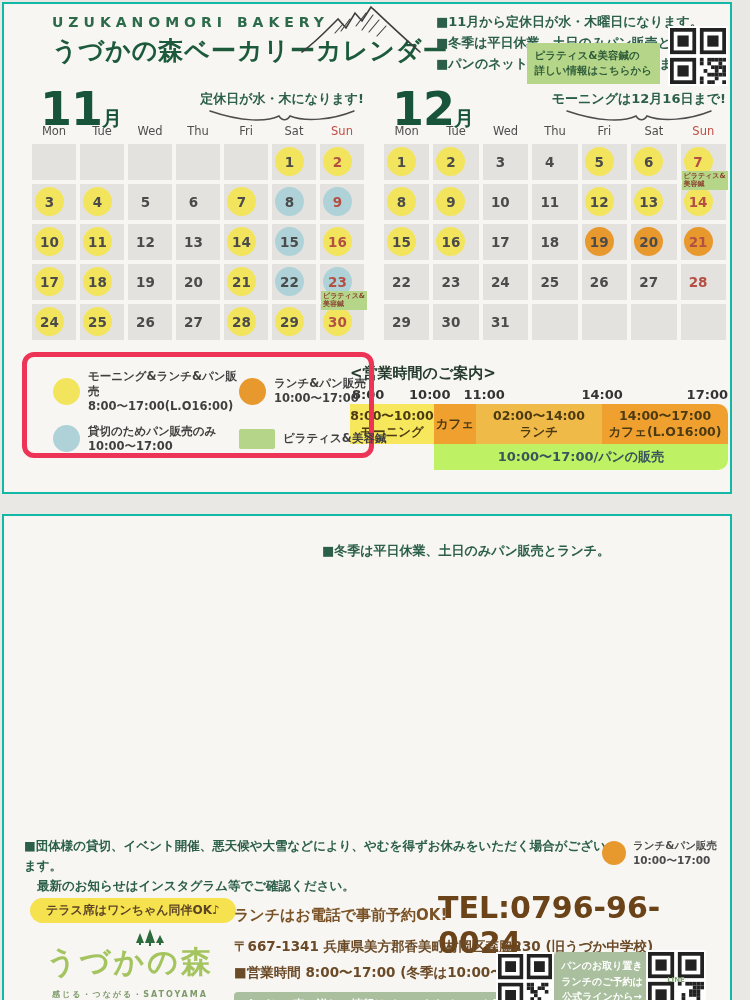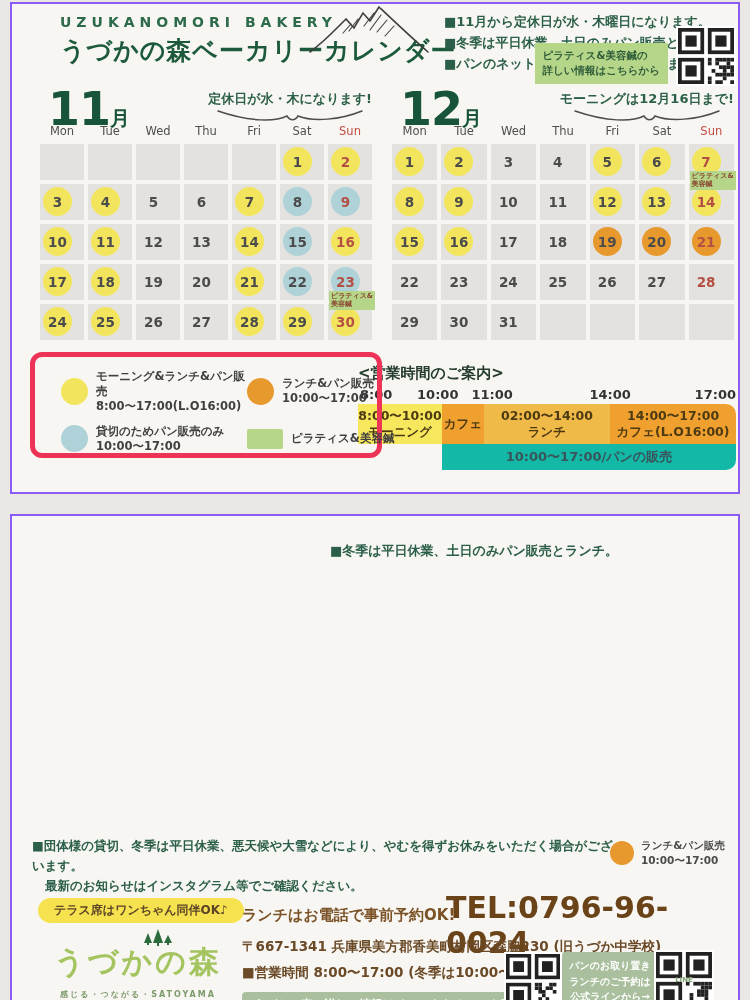--- a/index.html
+++ b/index.html
@@ -1,18 +1,18 @@
 <!DOCTYPE html>
 <html><head>
 <meta charset="utf-8">
 <style>
   html,body{margin:0;padding:0;}
   body{width:750px;height:1000px;background:#e9e8e4;position:relative;overflow:hidden;
        font-family:"DejaVu Sans",sans-serif;-webkit-font-smoothing:antialiased;}
-  .card{position:absolute;left:10px;width:726px;background:#f7f6f2;border:2px solid #8b5cf6;}
+  .card{position:absolute;left:2px;width:726px;background:#f7f6f2;border:2px solid #14b8a6;}
   #card1{top:2px;height:488px;}
   #card2{top:514px;height:500px;}
 
   
   .brand{position:absolute;left:48px;top:10px;}
   .brand-en{font-size:14px;font-weight:800;letter-spacing:5px;color:#2c6a4a;}
   .brand-jp{font-size:25px;font-weight:900;color:#1c5a3b;letter-spacing:1px;margin-top:4px;}
   .mountain{position:absolute;left:292px;top:-2px;}
   .header-notes{position:absolute;left:432px;top:8px;}
   .note-line{font-size:13px;font-weight:800;color:#2c5f49;line-height:1.6;}
@@ -70,21 +70,21 @@
   .tick.t0{left:2px;} .tick.t1{left:22.2%;transform:translateX(-60%);}
   .tick.t2{left:33.3%;transform:translateX(-30%);}
   .tick.t3{left:66.7%;transform:translateX(-50%);} .tick.t4{right:0;}
   .hour-bar{display:flex;height:40px;}
   .seg{display:flex;flex-direction:column;align-items:center;justify-content:center;overflow:hidden;}
   .seg.s0{width:22.2%;background:#f6e75c;}
   .seg.s1{width:11.1%;background:#efa02f;}
   .seg.s2{width:33.4%;background:#f0ba49;}
   .seg.s3{width:33.3%;background:#efa02f;border-top-right-radius:10px;}
   .seg-time,.seg-label{font-size:12.5px;font-weight:800;color:#4c3a12;line-height:1.3;white-space:nowrap;}
-  .pan-bar{margin-left:22.2%;width:77.8%;height:26px;background:#14b8a6;border-bottom-right-radius:10px;
+  .pan-bar{margin-left:22.2%;width:77.8%;height:26px;background:#bef264;border-bottom-right-radius:10px;
            display:flex;align-items:center;justify-content:center;
            font-size:13px;font-weight:800;color:#37555a;}
   .winter-note{position:absolute;left:318px;top:26px;font-size:13px;font-weight:800;color:#2c5f49;}
   .closing-notes{position:absolute;left:20px;top:320px;width:590px;}
   .closing-line{font-size:12.5px;font-weight:800;color:#2c5f49;line-height:1.6;}
   .closing-line:nth-child(2){padding-left:13px;}
   .mini-legend{position:absolute;left:598px;top:322px;display:flex;align-items:center;}
   .mini-legend .sw.circle{width:24px;height:24px;}
   .mini-name,.mini-time{font-size:10.5px;font-weight:700;color:#4b4b4b;line-height:1.4;}
 
@@ -502,21 +502,21 @@
   </div>
 
   <div class="cal" id="cal-feb">
     
     
     
     
   </div>
 
   <div class="closing-notes" id="closing-notes">
-      <div class="closing-line">■団体様の貸切、冬季は平日休業、悪天候や大雪などにより、やむを得ずお休みをいただく場合がございます。</div>
+      <div class="closing-line">■団体様の貸切、イベント開催、悪天候や大雪などにより、やむを得ずお休みをいただく場合がございます。</div>
       <div class="closing-line">最新のお知らせはインスタグラム等でご確認ください。</div>
     </div>
 
   <div class="mini-legend">
     <span class="sw circle orange" style="margin-right:7px;"></span>
     <span>
       <div class="mini-name">ランチ&amp;パン販売</div>
       <div class="mini-time">10:00〜17:00</div>
     </span>
   </div>

